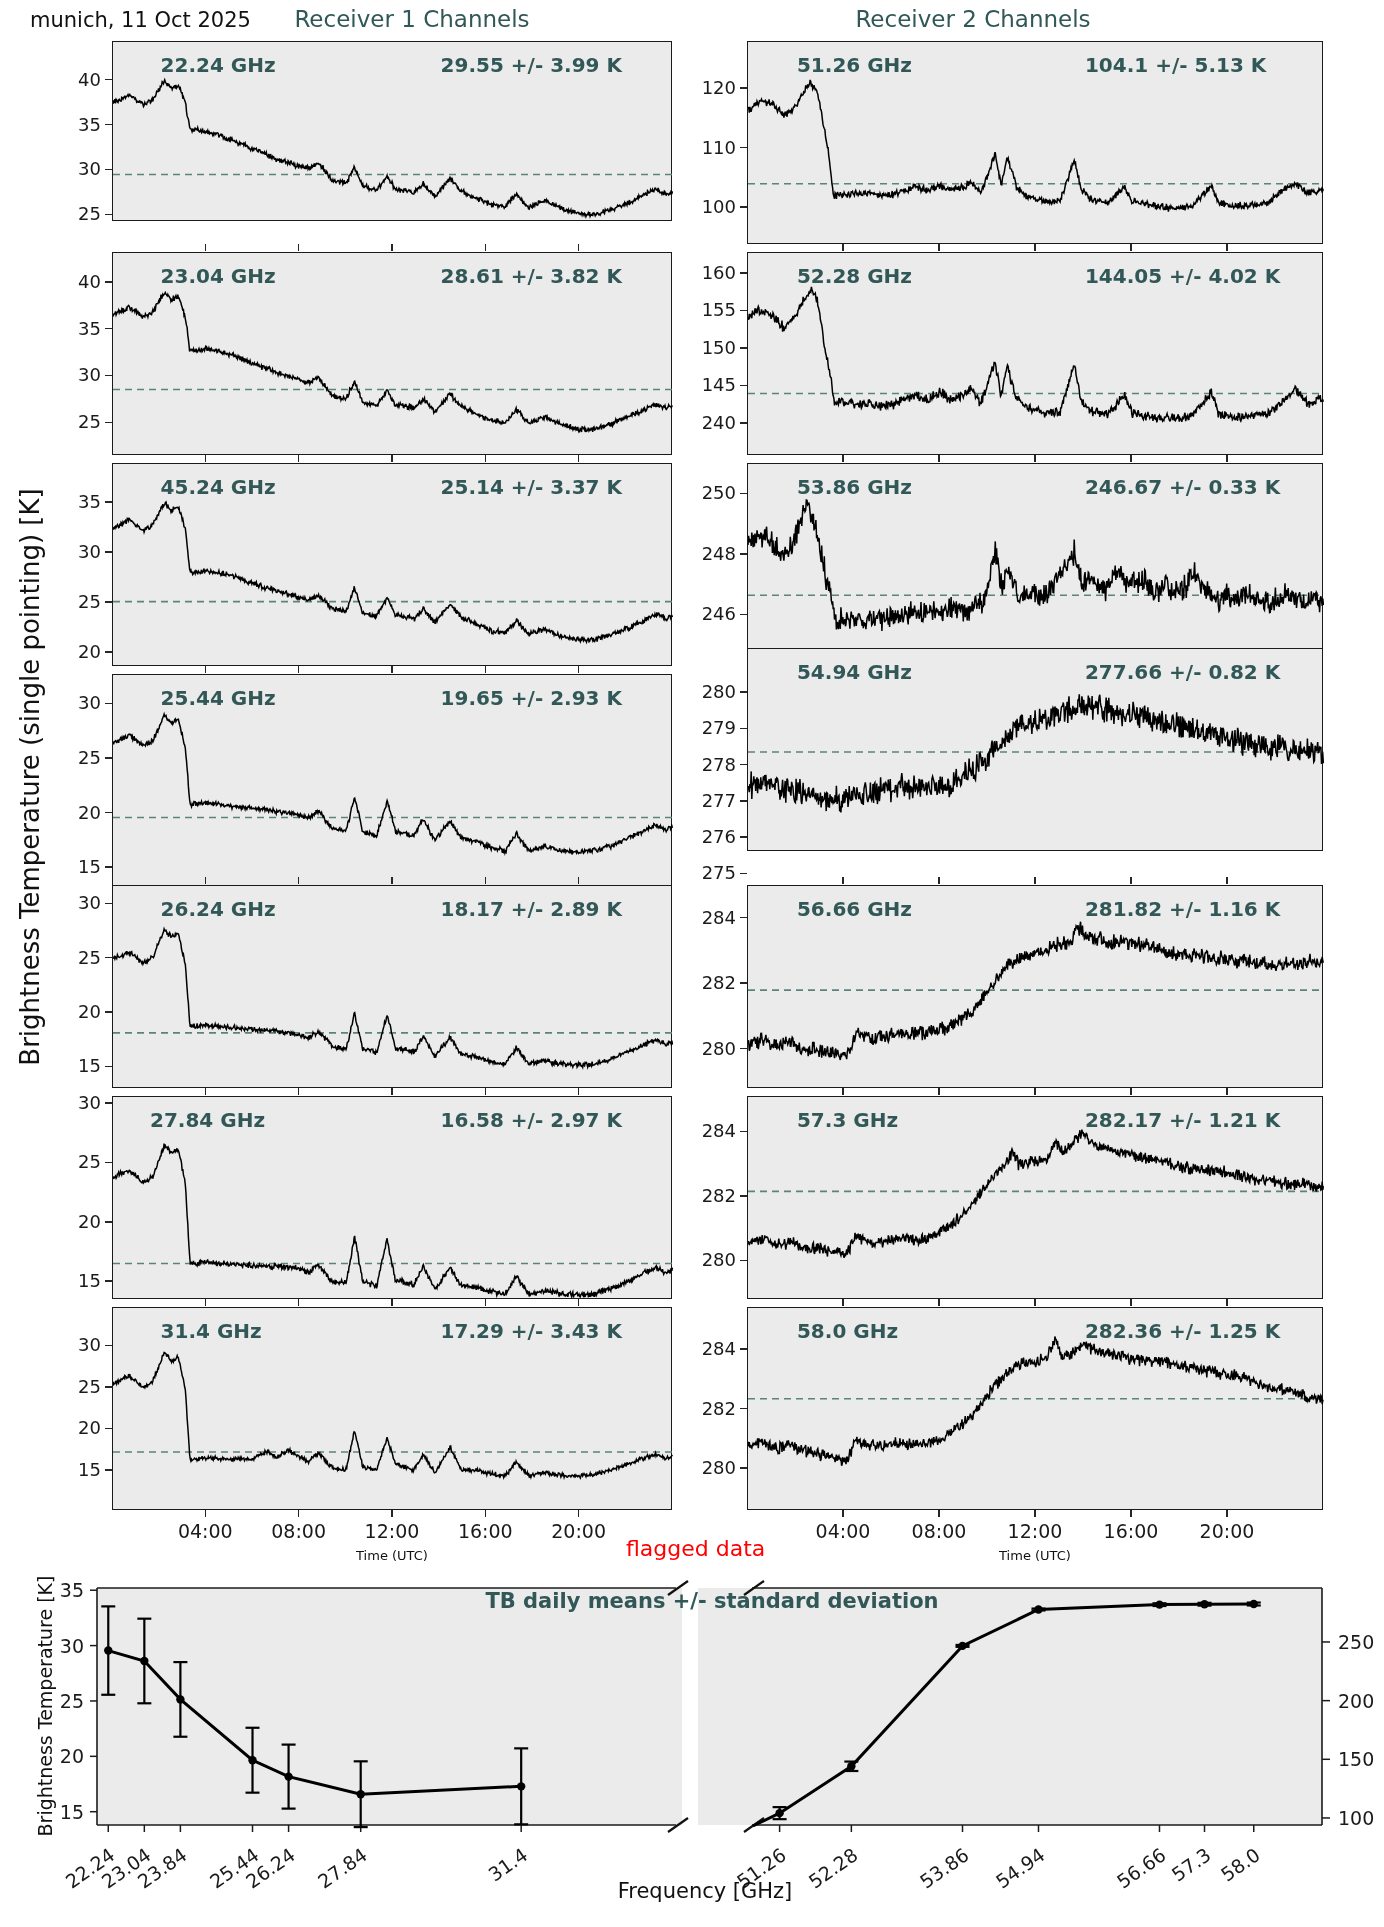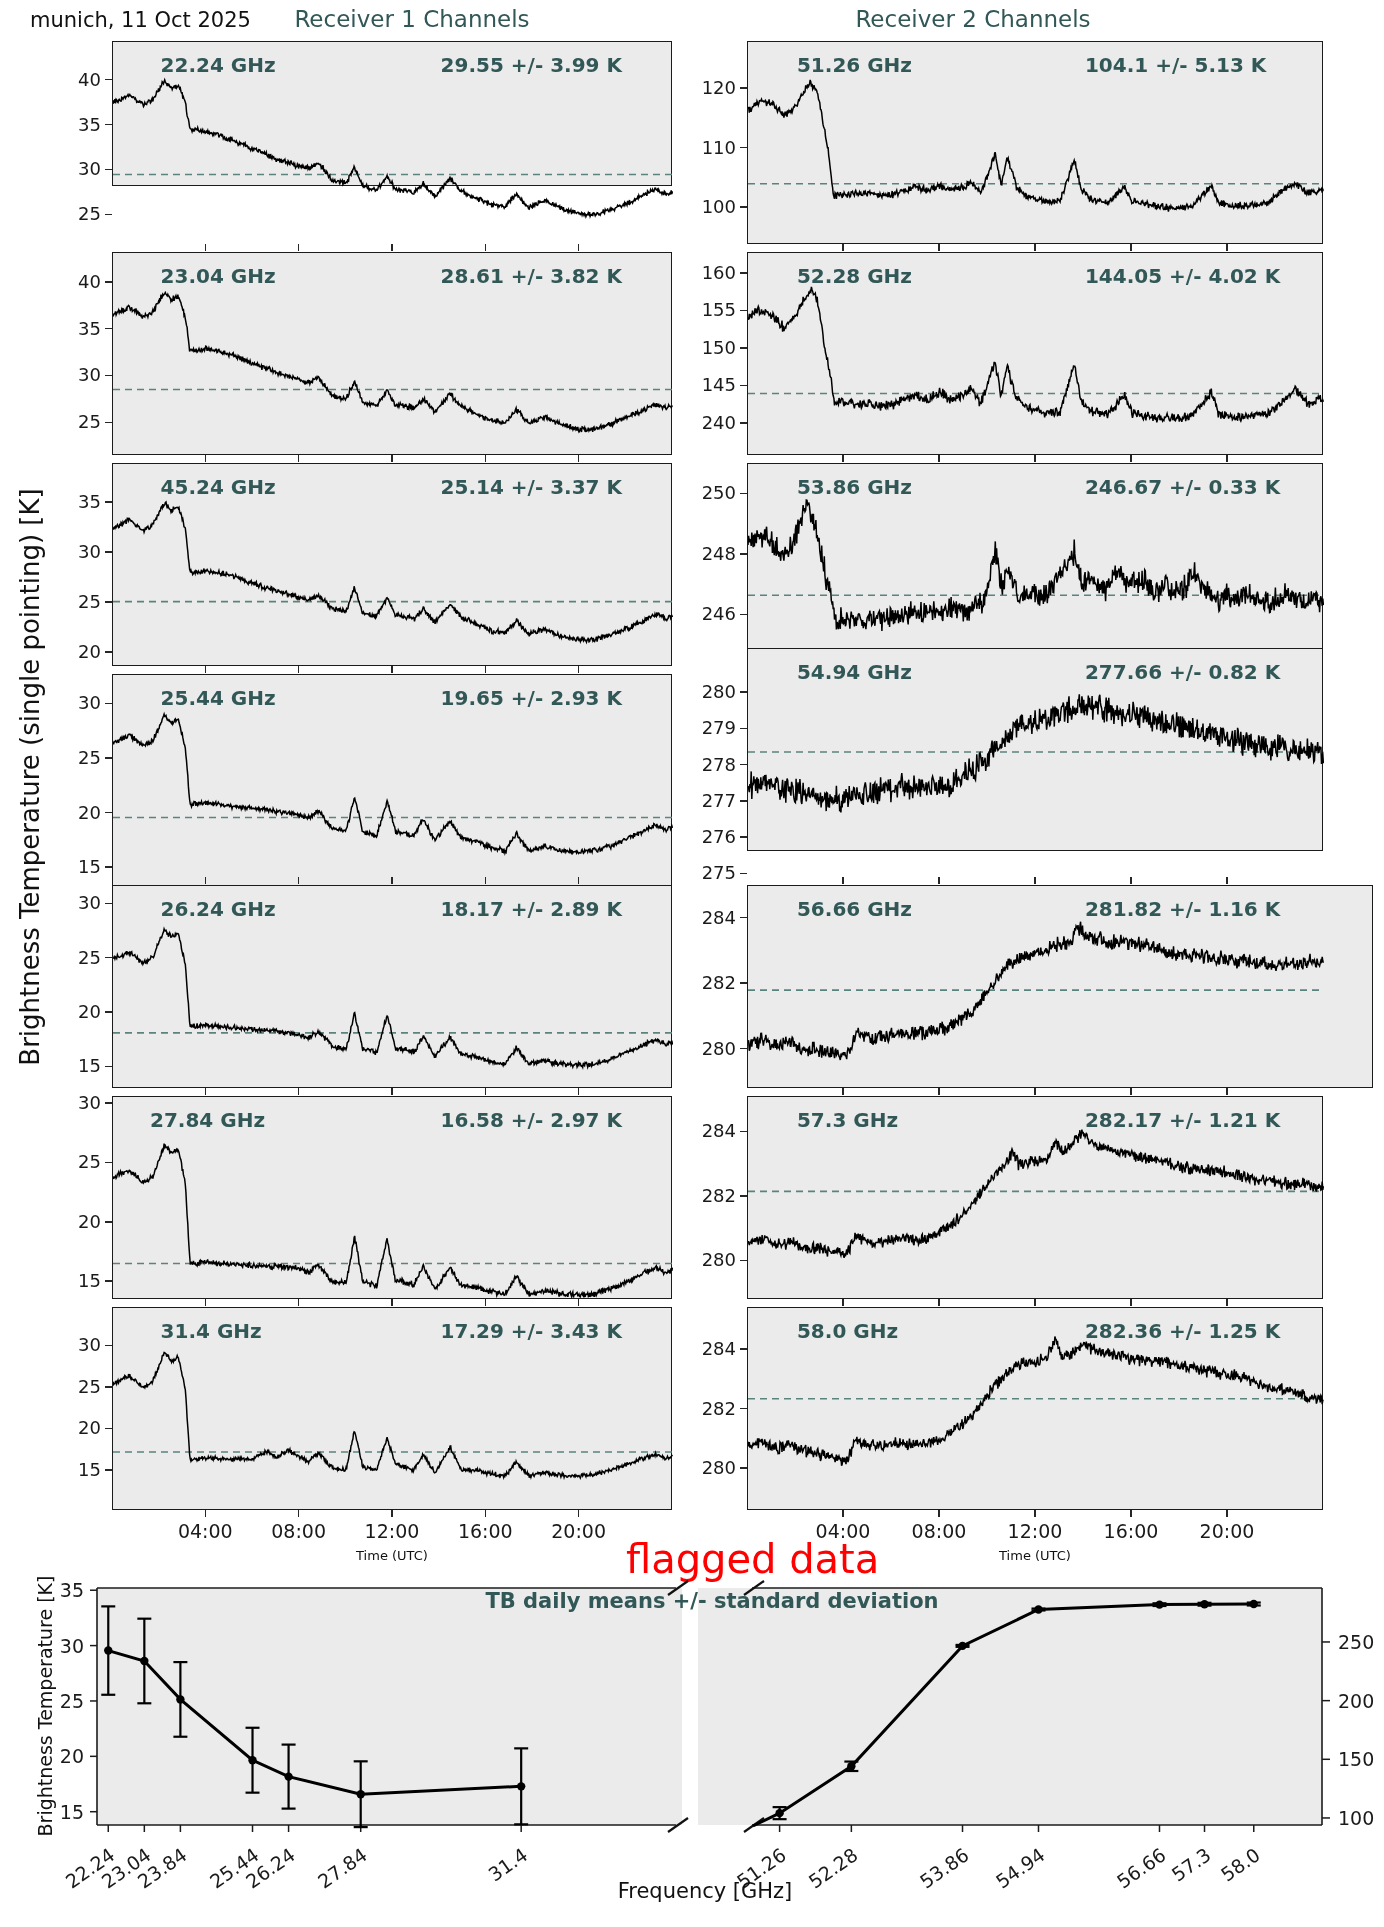--- a/index.html
+++ b/index.html
@@ -5,41 +5,41 @@
   html,body{margin:0;padding:0;background:#ffffff;}
   #fig{position:relative;width:1384px;height:1927px;background:#fff;
        font-family:"DejaVu Sans","Liberation Sans",sans-serif;overflow:hidden;}
   .date-label{position:absolute;left:30px;top:8px;font-size:21px;color:#111;}
   .col-title{position:absolute;top:6px;font-size:23px;color:var(--teal);white-space:nowrap;transform:translateX(-50%);}
   .t1{left:412px;} .t2{left:973px;}
   .ylabel-main{position:absolute;left:-370px;top:762px;width:800px;text-align:center;
        font-size:26px;color:#111;transform:rotate(-90deg);}
   .xlabel-time{position:absolute;top:1548px;font-size:13px;color:#111;transform:translateX(-50%);white-space:nowrap;}
   .xl1{left:392px;} .xl2{left:1035px;}
-  .flagged{position:absolute;left:626px;top:1536px;font-size:40px;color:var(--red);white-space:nowrap;}
+  .flagged{position:absolute;left:626px;top:1536px;font-size:22px;color:var(--red);white-space:nowrap;}
   .panel{position:absolute;background:var(--panelbg);border:1.4px solid #1b1b1b;box-sizing:border-box;}
   .panel svg{position:absolute;left:0;top:0;display:block;}
   .freq-label,.stats-label{position:absolute;top:11px;font-size:20px;font-weight:bold;color:var(--teal);white-space:nowrap;}
   .ytick-mark{position:absolute;width:7px;height:1.5px;background:#262626;}
   .xtick-mark{position:absolute;width:1.5px;height:7px;background:#262626;}
   .ytick-label{position:absolute;width:64px;text-align:right;font-size:18px;color:#1a1a1a;line-height:22px;}
   .xtick-label{position:absolute;width:90px;text-align:center;font-size:19px;color:#1a1a1a;transform:translateX(-50%);}
   #panels{position:absolute;left:0;top:0;width:100%;height:100%;}
   #summary{position:absolute;left:0;top:1560px;}
 </style>
 </head>
 <body>
 
 <div id="fig" style="--teal: #325757; --panelbg: #ebebeb; --red: #ff0000;">
   <div class="date-label">munich, 11 Oct 2025</div>
   <div class="col-title t1">Receiver 1 Channels</div>
   <div class="col-title t2">Receiver 2 Channels</div>
   <div class="ylabel-main">Brightness Temperature (single pointing) [K]</div>
   <div id="panels">
-      <div class="panel" style="left: 112px; top: 41px; width: 560px; height: 145px;">
+      <div class="panel" style="left: 112px; top: 41px; width: 560px; height: 180px;">
         <svg width="560" height="203" viewBox="0 0 560 203" preserveAspectRatio="none">
           <line x1="0" x2="560" y1="132.48893805309734" y2="132.48893805309734" stroke="#5b837d" stroke-width="1.6" stroke-dasharray="7 5"></line>
           <path d="M0.0,61.9L0.6,59.3L1.2,59.8L1.9,57.2L2.5,61.5L3.1,57.3L3.7,58.0L4.4,59.9L5.0,60.5L5.6,58.0L6.2,57.3L6.9,58.6L7.5,59.0L8.1,59.1L8.7,55.3L9.3,55.8L10.0,57.2L10.6,55.9L11.2,54.8L11.8,54.3L12.5,56.2L13.1,54.8L13.7,54.3L14.3,53.8L15.0,52.6L15.6,54.3L16.2,53.3L16.8,52.5L17.4,53.8L18.1,53.9L18.7,55.2L19.3,55.5L19.9,54.7L20.6,54.7L21.2,56.0L21.8,57.1L22.4,56.2L23.1,57.9L23.7,60.3L24.3,59.9L24.9,59.3L25.5,60.3L26.2,60.3L26.8,58.9L27.4,59.4L28.0,60.8L28.7,59.8L29.3,60.4L29.9,62.3L30.5,64.5L31.1,63.4L31.8,60.4L32.4,61.8L33.0,62.4L33.6,62.6L34.3,59.9L34.9,59.9L35.5,58.0L36.1,58.1L36.8,58.5L37.4,61.0L38.0,60.1L38.6,57.4L39.2,56.0L39.9,59.5L40.5,55.8L41.1,55.2L41.7,54.5L42.4,54.6L43.0,52.6L43.6,49.3L44.2,49.8L44.9,49.7L45.5,46.5L46.1,48.9L46.7,48.3L47.3,44.3L48.0,44.7L48.6,43.2L49.2,39.7L49.8,40.4L50.5,41.7L51.1,39.7L51.7,37.9L52.3,39.8L53.0,41.2L53.6,41.9L54.2,44.1L54.8,41.1L55.4,43.3L56.1,42.8L56.7,44.7L57.3,45.3L57.9,44.6L58.6,45.4L59.2,47.6L59.8,46.0L60.4,45.3L61.1,44.0L61.7,43.8L62.3,46.6L62.9,42.8L63.5,46.2L64.2,45.2L64.8,44.3L65.4,43.4L66.0,44.7L66.7,46.8L67.3,45.9L67.9,49.2L68.5,50.9L69.2,50.8L69.8,56.7L70.4,54.9L71.0,56.7L71.6,58.0L72.3,60.1L72.9,62.2L73.5,69.5L74.1,73.9L74.8,75.8L75.4,77.1L76.0,80.6L76.6,85.1L77.3,86.7L77.9,86.8L78.5,87.7L79.1,89.7L79.7,87.6L80.4,88.7L81.0,87.5L81.6,88.4L82.2,86.1L82.9,86.7L83.5,87.4L84.1,87.9L84.7,85.6L85.4,88.0L86.0,89.6L86.6,90.0L87.2,88.8L87.8,87.6L88.5,90.4L89.1,88.9L89.7,87.6L90.3,90.3L91.0,90.2L91.6,89.3L92.2,91.1L92.8,90.5L93.4,89.2L94.1,90.3L94.7,88.7L95.3,92.1L95.9,88.6L96.6,91.7L97.2,90.8L97.8,91.3L98.4,90.7L99.1,91.4L99.7,93.1L100.3,91.3L100.9,93.0L101.5,90.9L102.2,90.9L102.8,92.4L103.4,91.4L104.0,90.8L104.7,90.9L105.3,91.6L105.9,95.5L106.5,93.3L107.2,93.1L107.8,92.4L108.4,93.6L109.0,92.4L109.6,93.0L110.3,96.7L110.9,95.5L111.5,94.9L112.1,97.6L112.8,97.9L113.4,96.5L114.0,98.5L114.6,98.7L115.3,96.5L115.9,96.1L116.5,99.0L117.1,99.4L117.7,94.6L118.4,97.4L119.0,96.3L119.6,98.7L120.2,98.8L120.9,98.6L121.5,98.5L122.1,99.8L122.7,100.3L123.4,98.9L124.0,100.6L124.6,101.2L125.2,103.3L125.8,102.5L126.5,100.3L127.1,102.4L127.7,100.7L128.3,101.2L129.0,102.0L129.6,102.0L130.2,101.3L130.8,103.5L131.5,101.5L132.1,100.7L132.7,105.0L133.3,103.3L133.9,103.2L134.6,104.3L135.2,106.1L135.8,105.4L136.4,106.9L137.1,106.9L137.7,108.5L138.3,106.7L138.9,105.5L139.6,108.2L140.2,106.8L140.8,108.0L141.4,106.3L142.0,106.6L142.7,107.0L143.3,106.3L143.9,108.5L144.5,109.4L145.2,109.8L145.8,107.7L146.4,107.8L147.0,108.0L147.7,110.6L148.3,111.0L148.9,109.9L149.5,110.0L150.1,111.5L150.8,111.2L151.4,109.9L152.0,112.2L152.6,112.2L153.3,110.2L153.9,113.3L154.5,114.4L155.1,115.2L155.7,112.0L156.4,114.2L157.0,116.6L157.6,112.0L158.2,115.2L158.9,116.8L159.5,114.5L160.1,115.6L160.7,115.0L161.4,117.2L162.0,116.9L162.6,116.6L163.2,119.8L163.8,117.6L164.5,117.3L165.1,118.4L165.7,118.2L166.3,116.4L167.0,120.6L167.6,117.6L168.2,117.4L168.8,121.0L169.5,117.9L170.1,120.4L170.7,118.1L171.3,118.3L171.9,117.3L172.6,120.9L173.2,119.9L173.8,120.1L174.4,122.0L175.1,118.8L175.7,119.8L176.3,122.3L176.9,122.7L177.6,119.1L178.2,119.0L178.8,121.4L179.4,122.1L180.0,122.6L180.7,121.2L181.3,124.5L181.9,122.7L182.5,125.9L183.2,124.7L183.8,124.6L184.4,122.0L185.0,123.2L185.7,126.5L186.3,122.8L186.9,123.5L187.5,124.4L188.1,125.6L188.8,122.7L189.4,126.0L190.0,123.4L190.6,124.9L191.3,126.4L191.9,126.5L192.5,123.7L193.1,127.0L193.8,124.2L194.4,123.4L195.0,127.0L195.6,125.5L196.2,126.9L196.9,124.4L197.5,127.0L198.1,126.4L198.7,123.6L199.4,125.0L200.0,123.6L200.6,124.0L201.2,121.4L201.9,124.8L202.5,122.1L203.1,122.4L203.7,121.4L204.3,121.5L205.0,121.8L205.6,121.5L206.2,122.3L206.8,122.6L207.5,122.4L208.1,125.4L208.7,123.7L209.3,127.5L210.0,123.2L210.6,127.3L211.2,129.8L211.8,127.3L212.4,131.3L213.1,131.5L213.7,129.4L214.3,130.6L214.9,132.7L215.6,135.2L216.2,134.1L216.8,133.2L217.4,137.7L218.0,137.4L218.7,139.5L219.3,139.5L219.9,137.6L220.5,139.8L221.2,138.7L221.8,137.8L222.4,140.0L223.0,140.8L223.7,139.7L224.3,139.3L224.9,138.6L225.5,138.8L226.1,139.2L226.8,142.5L227.4,138.4L228.0,139.8L228.6,139.4L229.3,138.2L229.9,142.5L230.5,141.5L231.1,138.2L231.8,141.3L232.4,141.2L233.0,140.5L233.6,139.8L234.2,140.3L234.9,137.1L235.5,140.0L236.1,133.3L236.7,133.1L237.4,132.1L238.0,133.1L238.6,129.7L239.2,130.3L239.9,127.3L240.5,127.0L241.1,124.2L241.7,125.6L242.3,128.9L243.0,128.7L243.6,130.9L244.2,130.2L244.8,133.0L245.5,134.7L246.1,136.0L246.7,137.6L247.3,139.2L248.0,138.6L248.6,141.9L249.2,143.3L249.8,141.9L250.4,145.1L251.1,144.3L251.7,145.1L252.3,144.2L252.9,144.1L253.6,142.5L254.2,145.8L254.8,146.5L255.4,145.0L256.1,148.3L256.7,146.9L257.3,147.2L257.9,147.0L258.5,148.3L259.2,147.2L259.8,146.6L260.4,146.9L261.0,145.7L261.7,147.0L262.3,149.1L262.9,148.5L263.5,147.4L264.2,148.1L264.8,147.1L265.4,144.3L266.0,144.2L266.6,142.4L267.3,145.7L267.9,144.1L268.5,141.9L269.1,140.9L269.8,140.2L270.4,138.7L271.0,139.8L271.6,137.3L272.3,137.3L272.9,135.8L273.5,135.0L274.1,133.3L274.7,136.1L275.4,135.6L276.0,137.7L276.6,137.9L277.2,140.9L277.9,140.6L278.5,141.1L279.1,139.3L279.7,141.3L280.3,146.5L281.0,144.9L281.6,146.3L282.2,147.0L282.8,147.9L283.5,146.3L284.1,148.0L284.7,149.4L285.3,148.3L286.0,146.3L286.6,147.6L287.2,150.5L287.8,147.3L288.4,147.6L289.1,148.3L289.7,148.5L290.3,150.7L290.9,146.9L291.6,146.9L292.2,148.1L292.8,147.1L293.4,148.7L294.1,150.1L294.7,149.1L295.3,148.8L295.9,147.8L296.5,148.3L297.2,149.5L297.8,148.6L298.4,150.5L299.0,151.4L299.7,151.8L300.3,152.1L300.9,152.1L301.5,149.3L302.2,150.0L302.8,146.7L303.4,147.7L304.0,148.9L304.6,146.3L305.3,145.8L305.9,146.5L306.5,144.6L307.1,145.3L307.8,146.1L308.4,144.3L309.0,143.9L309.6,142.1L310.3,139.2L310.9,144.6L311.5,143.0L312.1,145.0L312.7,144.9L313.4,146.4L314.0,143.7L314.6,147.9L315.2,148.0L315.9,149.5L316.5,148.8L317.1,148.6L317.7,150.7L318.4,149.4L319.0,150.3L319.6,153.0L320.2,153.3L320.8,151.1L321.5,154.9L322.1,153.5L322.7,154.5L323.3,153.9L324.0,153.8L324.6,151.0L325.2,151.4L325.8,149.9L326.5,149.5L327.1,147.3L327.7,148.8L328.3,145.6L328.9,145.6L329.6,143.2L330.2,147.4L330.8,144.0L331.4,141.7L332.1,142.6L332.7,142.5L333.3,139.6L333.9,139.2L334.6,139.9L335.2,136.8L335.8,139.9L336.4,136.6L337.0,135.3L337.7,137.0L338.3,140.2L338.9,135.7L339.5,138.1L340.2,141.4L340.8,140.9L341.4,141.4L342.0,141.0L342.6,141.4L343.3,142.9L343.9,143.6L344.5,146.1L345.1,145.4L345.8,147.6L346.4,148.1L347.0,149.3L347.6,149.4L348.3,147.9L348.9,149.6L349.5,149.0L350.1,148.7L350.7,147.7L351.4,152.6L352.0,150.4L352.6,151.5L353.2,153.5L353.9,151.5L354.5,153.4L355.1,152.3L355.7,152.6L356.4,153.3L357.0,153.4L357.6,155.7L358.2,155.9L358.8,153.7L359.5,155.4L360.1,154.3L360.7,155.4L361.3,155.8L362.0,156.0L362.6,156.4L363.2,155.5L363.8,155.4L364.5,158.3L365.1,155.7L365.7,159.2L366.3,158.9L366.9,155.6L367.6,155.5L368.2,156.2L368.8,158.2L369.4,157.8L370.1,160.1L370.7,161.0L371.3,159.4L371.9,158.9L372.6,159.7L373.2,160.2L373.8,159.4L374.4,163.7L375.0,158.5L375.7,161.7L376.3,161.9L376.9,162.4L377.5,162.2L378.2,161.5L378.8,165.3L379.4,161.2L380.0,165.2L380.7,161.1L381.3,162.4L381.9,162.5L382.5,163.2L383.1,163.0L383.8,162.2L384.4,163.0L385.0,165.3L385.6,163.5L386.3,164.5L386.9,163.4L387.5,163.2L388.1,162.7L388.8,164.4L389.4,163.3L390.0,164.3L390.6,164.7L391.2,166.3L391.9,165.0L392.5,165.1L393.1,163.1L393.7,164.9L394.4,161.0L395.0,159.7L395.6,160.8L396.2,158.5L396.9,158.9L397.5,160.1L398.1,154.8L398.7,158.9L399.3,153.8L400.0,156.0L400.6,156.8L401.2,154.5L401.8,152.9L402.5,153.9L403.1,153.7L403.7,151.2L404.3,152.3L405.0,154.7L405.6,154.1L406.2,155.4L406.8,155.5L407.4,157.7L408.1,158.3L408.7,156.6L409.3,158.5L409.9,161.8L410.6,158.8L411.2,161.8L411.8,161.7L412.4,163.5L413.0,162.8L413.7,163.7L414.3,164.3L414.9,163.9L415.5,166.8L416.2,167.1L416.8,164.8L417.4,162.9L418.0,163.5L418.7,165.3L419.3,165.8L419.9,162.5L420.5,164.0L421.1,161.9L421.8,163.9L422.4,161.3L423.0,160.9L423.6,162.8L424.3,163.3L424.9,162.9L425.5,158.9L426.1,158.9L426.8,160.6L427.4,159.5L428.0,160.2L428.6,160.2L429.2,159.7L429.9,160.3L430.5,159.6L431.1,160.0L431.7,157.6L432.4,157.8L433.0,159.5L433.6,157.8L434.2,159.9L434.9,158.7L435.5,159.8L436.1,161.5L436.7,161.4L437.3,162.2L438.0,162.0L438.6,162.9L439.2,162.4L439.8,160.2L440.5,163.7L441.1,164.0L441.7,162.5L442.3,164.0L443.0,162.1L443.6,163.9L444.2,164.6L444.8,164.2L445.4,163.9L446.1,165.1L446.7,164.0L447.3,167.9L447.9,165.1L448.6,164.8L449.2,166.9L449.8,167.6L450.4,165.2L451.1,169.3L451.7,168.6L452.3,169.1L452.9,169.0L453.5,167.3L454.2,167.7L454.8,169.7L455.4,167.7L456.0,170.3L456.7,168.7L457.3,169.2L457.9,167.7L458.5,171.4L459.2,170.9L459.8,167.8L460.4,169.9L461.0,170.7L461.6,168.1L462.3,170.6L462.9,171.0L463.5,171.5L464.1,170.6L464.8,170.2L465.4,170.4L466.0,171.7L466.6,171.3L467.3,172.5L467.9,171.9L468.5,170.8L469.1,173.1L469.7,171.3L470.4,171.8L471.0,173.4L471.6,171.4L472.2,172.2L472.9,174.6L473.5,172.9L474.1,172.6L474.7,172.8L475.3,170.7L476.0,172.4L476.6,170.2L477.2,174.2L477.8,172.7L478.5,173.0L479.1,172.3L479.7,174.1L480.3,170.8L481.0,170.9L481.6,171.9L482.2,173.7L482.8,172.4L483.4,172.6L484.1,170.7L484.7,170.9L485.3,171.8L485.9,172.8L486.6,172.1L487.2,173.1L487.8,171.7L488.4,170.5L489.1,170.4L489.7,170.4L490.3,167.4L490.9,170.7L491.5,171.6L492.2,167.5L492.8,168.8L493.4,168.5L494.0,167.9L494.7,167.2L495.3,168.9L495.9,169.6L496.5,168.4L497.2,166.4L497.8,168.3L498.4,166.5L499.0,167.7L499.6,166.8L500.3,167.7L500.9,167.5L501.5,168.7L502.1,166.3L502.8,165.7L503.4,165.4L504.0,165.0L504.6,163.3L505.3,164.3L505.9,164.3L506.5,163.2L507.1,163.4L507.7,164.4L508.4,165.4L509.0,163.9L509.6,163.5L510.2,162.3L510.9,163.6L511.5,160.9L512.1,162.8L512.7,161.0L513.4,161.9L514.0,163.3L514.6,158.8L515.2,161.8L515.8,162.1L516.5,158.0L517.1,161.6L517.7,160.6L518.3,160.0L519.0,159.6L519.6,161.0L520.2,159.5L520.8,158.9L521.5,157.2L522.1,159.4L522.7,156.8L523.3,156.7L523.9,156.9L524.6,155.0L525.2,156.6L525.8,153.5L526.4,155.3L527.1,154.1L527.7,154.0L528.3,154.8L528.9,153.7L529.6,154.0L530.2,152.2L530.8,151.6L531.4,152.8L532.0,152.4L532.7,151.1L533.3,151.9L533.9,153.9L534.5,148.7L535.2,149.7L535.8,151.0L536.4,150.7L537.0,150.5L537.6,147.6L538.3,149.0L538.9,149.3L539.5,147.5L540.1,149.5L540.8,149.8L541.4,147.6L542.0,146.1L542.6,146.2L543.3,148.0L543.9,148.2L544.5,147.3L545.1,150.0L545.7,147.5L546.4,149.3L547.0,150.8L547.6,150.6L548.2,150.3L548.9,152.2L549.5,150.1L550.1,150.3L550.7,153.0L551.4,149.1L552.0,149.8L552.6,152.6L553.2,153.0L553.8,151.4L554.5,151.7L555.1,151.9L555.7,152.9L556.3,152.2L557.0,151.0L557.6,151.6L558.2,148.3L558.8,152.0L559.5,149.3" fill="none" stroke="#000000" stroke-width="1.5"></path>
         </svg>
         <span class="freq-label" style="left: 47.6px;">22.24 GHz</span>
         <span class="stats-label" style="left: 327.6px;">29.55 +/- 3.99 K</span>
       </div>
       <div class="ytick-mark" style="left: 105px; top: 213.608px;"></div>
       <div class="ytick-label" style="left: 37px; top: 203.358px;">25</div>
       <div class="ytick-mark" style="left: 105px; top: 168.697px;"></div>
@@ -263,21 +263,21 @@
       <div class="ytick-label" style="left: 672px; top: 753.625px;">278</div>
       <div class="ytick-mark" style="left: 740px; top: 727.625px;"></div>
       <div class="ytick-label" style="left: 672px; top: 717.375px;">279</div>
       <div class="ytick-mark" style="left: 740px; top: 691.375px;"></div>
       <div class="ytick-label" style="left: 672px; top: 681.125px;">280</div>
       <div class="xtick-mark" style="left: 842.25px; top: 877px;"></div>
       <div class="xtick-mark" style="left: 938.25px; top: 877px;"></div>
       <div class="xtick-mark" style="left: 1034.25px; top: 877px;"></div>
       <div class="xtick-mark" style="left: 1130.25px; top: 877px;"></div>
       <div class="xtick-mark" style="left: 1226.25px; top: 877px;"></div>
-      <div class="panel" style="left: 747px; top: 885px; width: 626px; height: 203px;">
+      <div class="panel" style="left: 747px; top: 885px; width: 576px; height: 203px;">
         <svg width="576" height="203" viewBox="0 0 576 203" preserveAspectRatio="none">
           <line x1="0" x2="576" y1="104.11935483871008" y2="104.11935483871008" stroke="#5b837d" stroke-width="1.6" stroke-dasharray="7 5"></line>
           <path d="M0.0,154.7L0.6,154.8L1.3,164.8L1.9,162.8L2.6,156.7L3.2,153.4L3.8,160.7L4.5,154.2L5.1,154.7L5.8,153.7L6.4,150.8L7.0,153.8L7.7,157.8L8.3,152.5L9.0,161.9L9.6,150.7L10.3,163.1L10.9,158.9L11.5,154.0L12.2,155.4L12.8,147.4L13.5,147.3L14.1,153.2L14.7,154.6L15.4,159.7L16.0,155.1L16.7,153.6L17.3,151.7L17.9,148.8L18.6,155.8L19.2,155.1L19.9,153.5L20.5,156.5L21.1,154.0L21.8,159.1L22.4,163.8L23.1,161.6L23.7,159.2L24.4,160.2L25.0,158.0L25.6,162.2L26.3,153.2L26.9,155.5L27.6,162.0L28.2,153.5L28.8,163.5L29.5,157.3L30.1,161.4L30.8,161.5L31.4,162.7L32.0,156.3L32.7,154.9L33.3,159.5L34.0,162.6L34.6,163.2L35.2,151.9L35.9,157.4L36.5,154.7L37.2,158.1L37.8,150.7L38.4,155.0L39.1,155.7L39.7,158.6L40.4,156.9L41.0,153.9L41.7,152.1L42.3,160.1L42.9,160.3L43.6,153.9L44.2,151.1L44.9,152.2L45.5,160.8L46.1,155.2L46.8,159.6L47.4,159.7L48.1,158.0L48.7,165.9L49.3,161.6L50.0,159.2L50.6,164.4L51.3,156.6L51.9,164.0L52.5,167.2L53.2,168.0L53.8,166.1L54.5,161.5L55.1,164.3L55.7,160.7L56.4,164.8L57.0,163.0L57.7,165.1L58.3,163.7L59.0,164.5L59.6,162.7L60.2,170.1L60.9,161.6L61.5,161.0L62.2,168.6L62.8,165.5L63.4,165.8L64.1,167.9L64.7,155.9L65.4,160.6L66.0,155.9L66.6,167.3L67.3,165.3L67.9,165.5L68.6,162.7L69.2,163.9L69.8,164.9L70.5,165.7L71.1,170.8L71.8,164.3L72.4,158.9L73.1,163.3L73.7,171.6L74.3,159.4L75.0,168.0L75.6,168.7L76.3,166.7L76.9,162.1L77.5,170.3L78.2,166.2L78.8,164.1L79.5,160.4L80.1,167.9L80.7,169.4L81.4,167.0L82.0,171.5L82.7,161.6L83.3,170.9L83.9,168.0L84.6,160.9L85.2,167.1L85.9,167.8L86.5,172.2L87.1,164.4L87.8,162.6L88.4,169.2L89.1,167.8L89.7,163.9L90.4,167.9L91.0,170.2L91.6,171.3L92.3,174.0L92.9,169.0L93.6,169.9L94.2,166.9L94.8,169.1L95.5,166.1L96.1,169.4L96.8,166.1L97.4,169.9L98.0,170.0L98.7,173.2L99.3,165.8L100.0,162.2L100.6,162.7L101.2,164.6L101.9,167.7L102.5,162.2L103.2,162.0L103.8,163.2L104.5,159.2L105.1,152.8L105.7,149.1L106.4,156.2L107.0,153.2L107.7,148.6L108.3,145.3L108.9,145.7L109.6,146.0L110.2,141.9L110.9,146.9L111.5,150.4L112.1,151.2L112.8,146.9L113.4,147.8L114.1,147.1L114.7,149.7L115.3,147.8L116.0,155.6L116.6,145.6L117.3,149.7L117.9,148.3L118.5,147.1L119.2,149.6L119.8,149.2L120.5,146.1L121.1,149.7L121.8,151.7L122.4,156.8L123.0,152.1L123.7,157.6L124.3,148.0L125.0,158.9L125.6,156.2L126.2,155.2L126.9,156.4L127.5,147.1L128.2,157.3L128.8,152.8L129.4,150.4L130.1,147.8L130.7,146.7L131.4,147.3L132.0,144.4L132.6,154.6L133.3,144.7L133.9,155.1L134.6,148.5L135.2,152.5L135.8,148.4L136.5,152.0L137.1,155.8L137.8,152.3L138.4,145.0L139.1,148.2L139.7,153.9L140.3,155.9L141.0,153.8L141.6,147.0L142.3,148.3L142.9,145.0L143.5,141.9L144.2,151.1L144.8,150.6L145.5,146.7L146.1,151.9L146.7,149.6L147.4,149.7L148.0,148.4L148.7,148.5L149.3,145.7L149.9,146.9L150.6,145.3L151.2,149.8L151.9,148.1L152.5,144.8L153.2,143.1L153.8,152.2L154.4,143.7L155.1,148.2L155.7,147.2L156.4,151.0L157.0,149.2L157.6,148.1L158.3,144.0L158.9,147.7L159.6,147.2L160.2,151.6L160.8,150.2L161.5,151.9L162.1,152.4L162.8,148.9L163.4,149.2L164.0,141.6L164.7,141.5L165.3,147.6L166.0,153.7L166.6,144.8L167.2,141.0L167.9,151.1L168.5,143.7L169.2,147.9L169.8,149.0L170.5,143.3L171.1,148.3L171.7,143.0L172.4,140.2L173.0,142.7L173.7,141.7L174.3,154.2L174.9,141.1L175.6,148.0L176.2,149.4L176.9,153.3L177.5,150.0L178.1,143.9L178.8,148.9L179.4,150.8L180.1,143.5L180.7,142.9L181.3,140.3L182.0,146.4L182.6,147.0L183.3,139.1L183.9,147.9L184.6,146.6L185.2,140.0L185.8,141.7L186.5,146.5L187.1,145.5L187.8,148.4L188.4,144.5L189.0,141.3L189.7,148.0L190.3,147.2L191.0,146.9L191.6,141.0L192.2,137.1L192.9,139.7L193.5,142.1L194.2,135.7L194.8,147.6L195.4,139.4L196.1,140.5L196.7,149.4L197.4,140.6L198.0,142.2L198.6,142.5L199.3,147.2L199.9,139.2L200.6,145.6L201.2,139.8L201.9,136.5L202.5,139.9L203.1,133.4L203.8,142.0L204.4,134.5L205.1,143.4L205.7,133.4L206.3,142.1L207.0,138.7L207.6,134.2L208.3,135.9L208.9,135.2L209.5,137.5L210.2,138.5L210.8,128.5L211.5,132.7L212.1,133.2L212.7,129.3L213.4,139.6L214.0,128.7L214.7,134.4L215.3,129.2L215.9,132.2L216.6,126.7L217.2,127.5L217.9,125.5L218.5,133.9L219.2,130.4L219.8,122.6L220.4,126.7L221.1,127.9L221.7,130.8L222.4,127.2L223.0,128.6L223.6,130.0L224.3,127.1L224.9,130.1L225.6,124.1L226.2,120.3L226.8,124.3L227.5,119.5L228.1,116.8L228.8,119.3L229.4,122.0L230.0,115.8L230.7,118.3L231.3,116.5L232.0,119.4L232.6,113.1L233.3,118.6L233.9,107.5L234.5,114.6L235.2,105.6L235.8,114.9L236.5,104.3L237.1,109.8L237.7,107.0L238.4,105.8L239.0,107.4L239.7,104.6L240.3,107.1L240.9,104.2L241.6,102.1L242.2,101.3L242.9,96.5L243.5,100.4L244.1,100.1L244.8,100.2L245.4,102.9L246.1,97.9L246.7,98.5L247.3,97.3L248.0,92.1L248.6,87.5L249.3,89.8L249.9,93.1L250.6,95.1L251.2,90.4L251.8,88.6L252.5,89.4L253.1,90.6L253.8,83.1L254.4,88.3L255.0,82.2L255.7,83.7L256.3,81.9L257.0,83.8L257.6,81.6L258.2,81.1L258.9,75.3L259.5,83.6L260.2,72.7L260.8,79.2L261.4,72.5L262.1,79.6L262.7,73.5L263.4,76.1L264.0,78.0L264.7,82.7L265.3,79.0L265.9,73.8L266.6,78.9L267.2,73.5L267.9,75.8L268.5,76.6L269.1,68.2L269.8,74.4L270.4,75.8L271.1,77.4L271.7,67.0L272.3,76.8L273.0,72.2L273.6,67.1L274.3,73.3L274.9,68.7L275.5,72.6L276.2,73.4L276.8,65.2L277.5,72.3L278.1,72.2L278.7,66.7L279.4,67.6L280.0,74.0L280.7,69.4L281.3,68.8L282.0,74.5L282.6,67.1L283.2,67.3L283.9,69.6L284.5,70.1L285.2,65.0L285.8,70.7L286.4,64.2L287.1,67.5L287.7,66.2L288.4,65.9L289.0,63.5L289.6,66.0L290.3,61.9L290.9,68.5L291.6,67.7L292.2,68.3L292.8,61.5L293.5,68.5L294.1,65.4L294.8,68.7L295.4,67.4L296.0,67.1L296.7,64.5L297.3,64.8L298.0,62.2L298.6,67.2L299.3,64.3L299.9,65.4L300.5,68.2L301.2,65.9L301.8,55.1L302.5,61.2L303.1,63.3L303.7,59.8L304.4,60.7L305.0,58.5L305.7,55.2L306.3,59.4L306.9,62.8L307.6,58.8L308.2,62.9L308.9,65.8L309.5,50.9L310.1,56.3L310.8,57.1L311.4,60.3L312.1,56.3L312.7,61.6L313.4,63.7L314.0,59.3L314.6,57.4L315.3,58.0L315.9,50.4L316.6,55.3L317.2,63.5L317.8,54.7L318.5,63.7L319.1,54.7L319.8,53.9L320.4,56.6L321.0,58.6L321.7,55.8L322.3,54.7L323.0,57.6L323.6,56.3L324.2,59.0L324.9,54.1L325.5,46.6L326.2,47.5L326.8,42.2L327.4,44.6L328.1,40.0L328.7,41.0L329.4,42.2L330.0,39.1L330.7,44.7L331.3,49.6L331.9,40.2L332.6,35.7L333.2,47.1L333.9,48.6L334.5,39.5L335.1,49.1L335.8,48.3L336.4,52.8L337.1,51.7L337.7,45.7L338.3,52.8L339.0,52.6L339.6,49.5L340.3,50.6L340.9,55.0L341.5,46.5L342.2,46.6L342.8,50.4L343.5,50.1L344.1,47.6L344.8,56.7L345.4,58.1L346.0,50.4L346.7,49.0L347.3,56.9L348.0,55.5L348.6,52.1L349.2,59.6L349.9,52.1L350.5,50.4L351.2,50.7L351.8,47.6L352.4,45.4L353.1,48.3L353.7,57.7L354.4,57.5L355.0,57.2L355.6,50.4L356.3,56.4L356.9,56.1L357.6,56.1L358.2,61.4L358.8,55.6L359.5,57.9L360.1,62.5L360.8,54.2L361.4,56.9L362.1,60.1L362.7,61.0L363.3,53.7L364.0,62.8L364.6,62.5L365.3,57.0L365.9,48.2L366.5,61.0L367.2,59.9L367.8,51.8L368.5,57.9L369.1,53.3L369.7,56.1L370.4,57.6L371.0,61.1L371.7,58.1L372.3,53.8L372.9,48.9L373.6,56.8L374.2,56.5L374.9,54.0L375.5,52.7L376.1,57.7L376.8,53.5L377.4,52.6L378.1,52.3L378.7,53.3L379.4,54.0L380.0,63.3L380.6,63.3L381.3,55.8L381.9,54.0L382.6,54.5L383.2,53.6L383.8,60.9L384.5,53.1L385.1,57.1L385.8,57.4L386.4,54.6L387.0,63.0L387.7,56.3L388.3,57.4L389.0,60.5L389.6,59.1L390.2,55.1L390.9,50.9L391.5,60.1L392.2,65.8L392.8,62.4L393.5,54.7L394.1,61.1L394.7,57.8L395.4,63.5L396.0,56.8L396.7,58.3L397.3,61.5L397.9,55.9L398.6,52.5L399.2,59.0L399.9,56.7L400.5,57.2L401.1,63.5L401.8,62.4L402.4,61.8L403.1,64.4L403.7,59.6L404.3,60.5L405.0,56.5L405.6,55.2L406.3,66.7L406.9,61.8L407.5,62.0L408.2,61.6L408.8,66.3L409.5,58.4L410.1,65.3L410.8,65.0L411.4,57.1L412.0,63.0L412.7,64.1L413.3,65.8L414.0,63.1L414.6,63.8L415.2,67.0L415.9,60.8L416.5,67.9L417.2,69.4L417.8,63.2L418.4,68.4L419.1,72.0L419.7,65.9L420.4,71.0L421.0,63.4L421.6,67.1L422.3,70.5L422.9,67.1L423.6,63.5L424.2,73.0L424.9,71.2L425.5,60.3L426.1,69.6L426.8,69.3L427.4,67.6L428.1,74.7L428.7,67.3L429.3,73.0L430.0,65.3L430.6,66.1L431.3,70.9L431.9,66.6L432.5,66.7L433.2,66.6L433.8,67.6L434.5,73.6L435.1,66.3L435.7,65.3L436.4,64.1L437.0,69.3L437.7,63.1L438.3,72.9L438.9,68.9L439.6,70.6L440.2,70.4L440.9,71.9L441.5,68.7L442.2,69.5L442.8,72.3L443.4,75.6L444.1,75.1L444.7,65.3L445.4,69.2L446.0,62.5L446.6,65.5L447.3,67.2L447.9,72.5L448.6,67.0L449.2,68.3L449.8,68.1L450.5,69.5L451.1,68.5L451.8,73.5L452.4,69.5L453.0,71.6L453.7,63.0L454.3,65.3L455.0,70.4L455.6,77.6L456.2,75.9L456.9,68.2L457.5,66.6L458.2,66.7L458.8,64.9L459.5,65.5L460.1,76.8L460.7,69.6L461.4,69.4L462.0,72.6L462.7,75.8L463.3,73.2L463.9,74.3L464.6,71.0L465.2,72.8L465.9,67.5L466.5,74.5L467.1,75.1L467.8,75.6L468.4,78.6L469.1,76.8L469.7,74.2L470.3,70.9L471.0,78.6L471.6,77.0L472.3,70.2L472.9,64.5L473.6,69.5L474.2,70.9L474.8,71.7L475.5,77.9L476.1,70.7L476.8,68.4L477.4,78.1L478.0,69.6L478.7,76.2L479.3,74.5L480.0,79.3L480.6,77.6L481.2,69.7L481.9,69.7L482.5,73.1L483.2,72.0L483.8,68.4L484.4,71.5L485.1,73.7L485.7,75.1L486.4,78.9L487.0,79.0L487.6,72.9L488.3,73.8L488.9,82.4L489.6,79.6L490.2,73.0L490.9,80.4L491.5,75.3L492.1,71.0L492.8,71.4L493.4,73.5L494.1,71.3L494.7,70.4L495.3,77.3L496.0,68.0L496.6,70.6L497.3,74.5L497.9,71.1L498.5,80.2L499.2,77.0L499.8,78.5L500.5,71.2L501.1,81.5L501.7,68.5L502.4,75.5L503.0,77.4L503.7,77.6L504.3,78.0L505.0,76.2L505.6,74.5L506.2,73.8L506.9,79.4L507.5,82.8L508.2,78.2L508.8,72.1L509.4,82.4L510.1,79.7L510.7,79.8L511.4,77.8L512.0,79.1L512.6,74.2L513.3,74.3L513.9,79.3L514.6,71.3L515.2,76.2L515.8,75.5L516.5,70.3L517.1,80.6L517.8,76.1L518.4,83.1L519.0,80.4L519.7,83.7L520.3,76.9L521.0,81.1L521.6,80.4L522.3,77.3L522.9,79.5L523.5,83.7L524.2,74.4L524.8,81.9L525.5,78.4L526.1,82.0L526.7,78.6L527.4,82.1L528.0,84.9L528.7,80.8L529.3,80.4L529.9,79.0L530.6,75.6L531.2,76.7L531.9,75.0L532.5,79.3L533.1,77.6L533.8,77.1L534.4,84.1L535.1,82.0L535.7,82.3L536.3,76.8L537.0,78.0L537.6,76.4L538.3,70.7L538.9,81.5L539.6,77.7L540.2,77.3L540.8,79.0L541.5,79.0L542.1,78.5L542.8,75.9L543.4,76.2L544.0,76.9L544.7,73.9L545.3,71.9L546.0,80.5L546.6,79.5L547.2,81.4L547.9,78.5L548.5,78.4L549.2,74.1L549.8,83.9L550.4,79.4L551.1,79.9L551.7,75.2L552.4,76.4L553.0,73.9L553.7,81.2L554.3,81.4L554.9,83.2L555.6,71.5L556.2,75.8L556.9,72.3L557.5,79.7L558.1,77.3L558.8,81.9L559.4,74.9L560.1,77.7L560.7,75.8L561.3,73.1L562.0,67.9L562.6,75.7L563.3,76.4L563.9,77.9L564.5,73.9L565.2,74.1L565.8,76.2L566.5,74.1L567.1,76.8L567.7,80.7L568.4,80.9L569.0,72.6L569.7,76.2L570.3,78.4L571.0,78.8L571.6,80.0L572.2,77.2L572.9,74.6L573.5,75.7L574.2,70.8L574.8,75.0L575.4,76.8" fill="none" stroke="#000000" stroke-width="1.5"></path>
         </svg>
         <span class="freq-label" style="left: 48.96px;">56.66 GHz</span>
         <span class="stats-label" style="left: 336.96px;">281.82 +/- 1.16 K</span>
       </div>
       <div class="ytick-mark" style="left: 740px; top: 1047.96px;"></div>
       <div class="ytick-label" style="left: 672px; top: 1037.71px;">280</div>
       <div class="ytick-mark" style="left: 740px; top: 982.476px;"></div>

